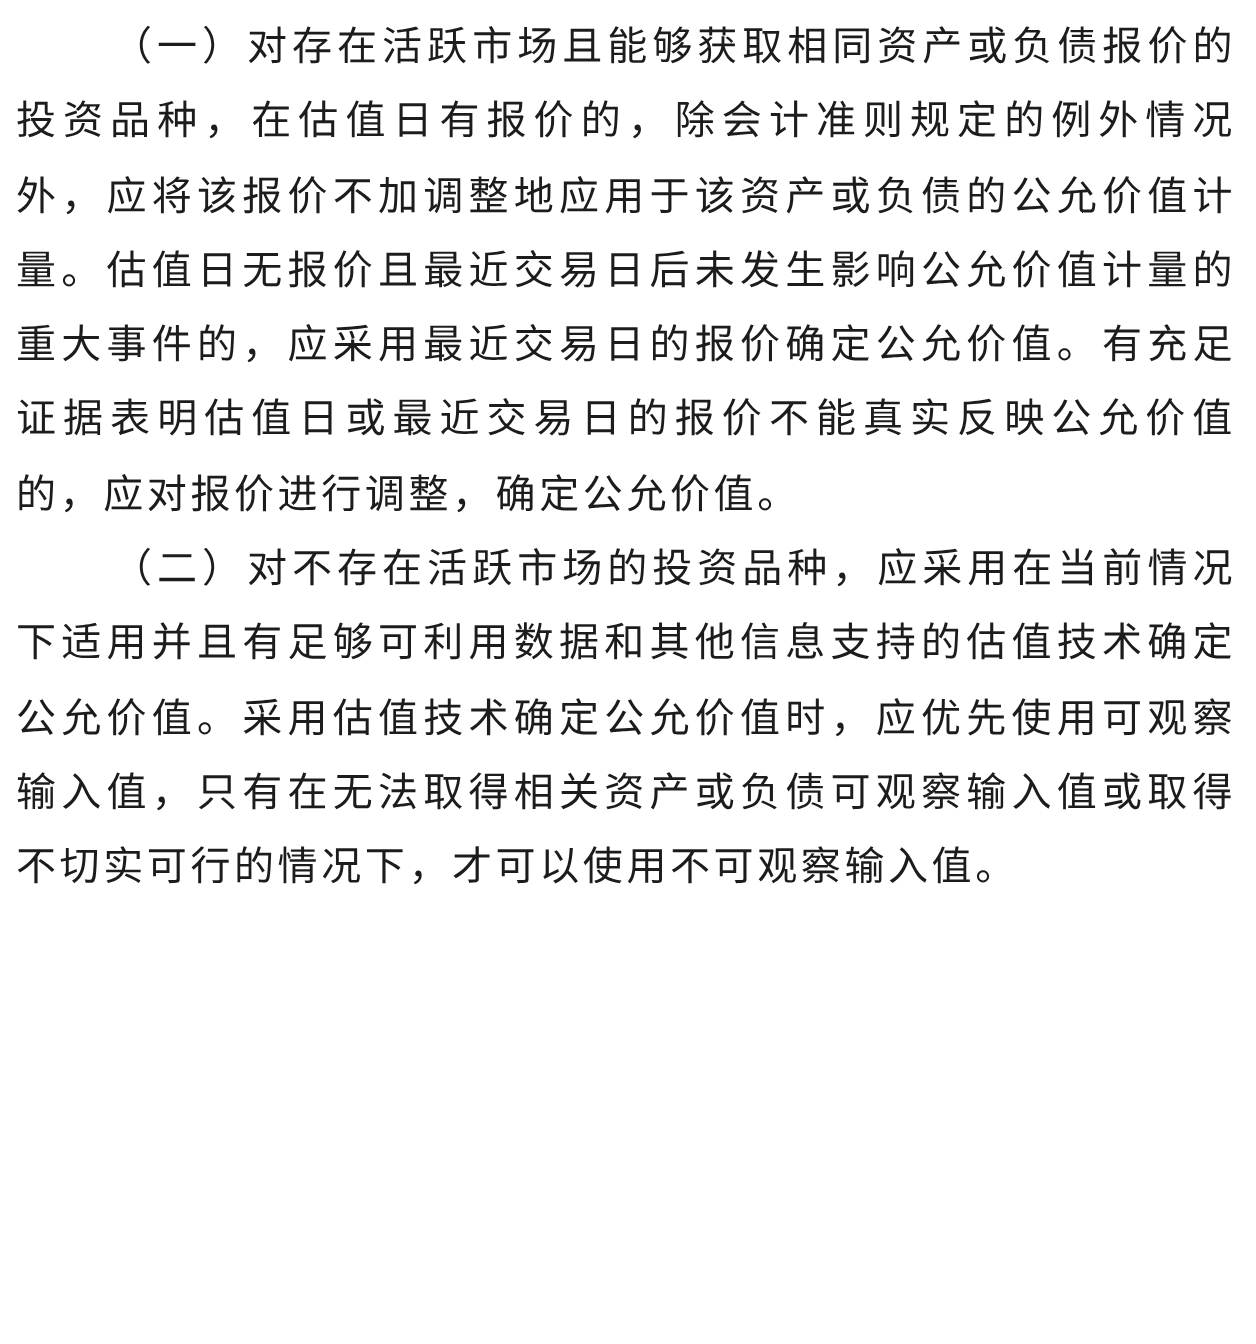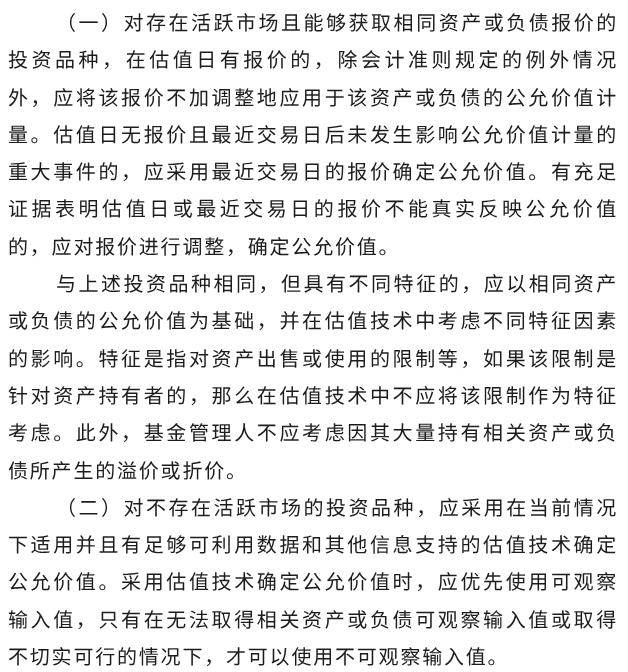--- a/index.html
+++ b/index.html
@@ -32,15 +32,14 @@
     color: #1c1c1c;
     font-weight: 400;
     -webkit-font-smoothing: antialiased;
   }
 </style>
 </head>
 <body>
 
 <div class="page">
   <p class="para">（一）对存在活跃市场且能够获取相同资产或负债报价的投资品种，在估值日有报价的，除会计准则规定的例外情况外，应将该报价不加调整地应用于该资产或负债的公允价值计量。估值日无报价且最近交易日后未发生影响公允价值计量的重大事件的，应采用最近交易日的报价确定公允价值。有充足证据表明估值日或最近交易日的报价不能真实反映公允价值的，应对报价进行调整，确定公允价值。</p>
-  <p class="para">与上述投资品种相同，但具有不同特征的，应以相同资产或负债的公允价值为基础，并在估值技术中考虑不同特征因素的影响。特征是指对资产出售或使用的限制等，如果该限制是针对资产持有者的，那么在估值技术中不应将该限制作为特征考虑。此外，基金管理人不应考虑因其大量持有相关资产或负债所产生的溢价或折价。</p>
   <p class="para">（二）对不存在活跃市场的投资品种，应采用在当前情况下适用并且有足够可利用数据和其他信息支持的估值技术确定公允价值。采用估值技术确定公允价值时，应优先使用可观察输入值，只有在无法取得相关资产或负债可观察输入值或取得不切实可行的情况下，才可以使用不可观察输入值。</p>
 </div>
 
 </body></html>

